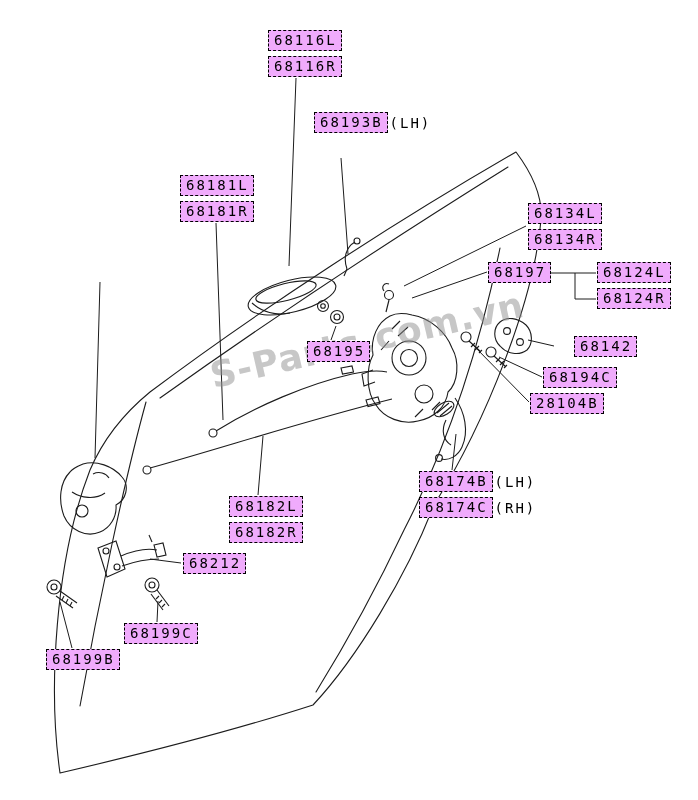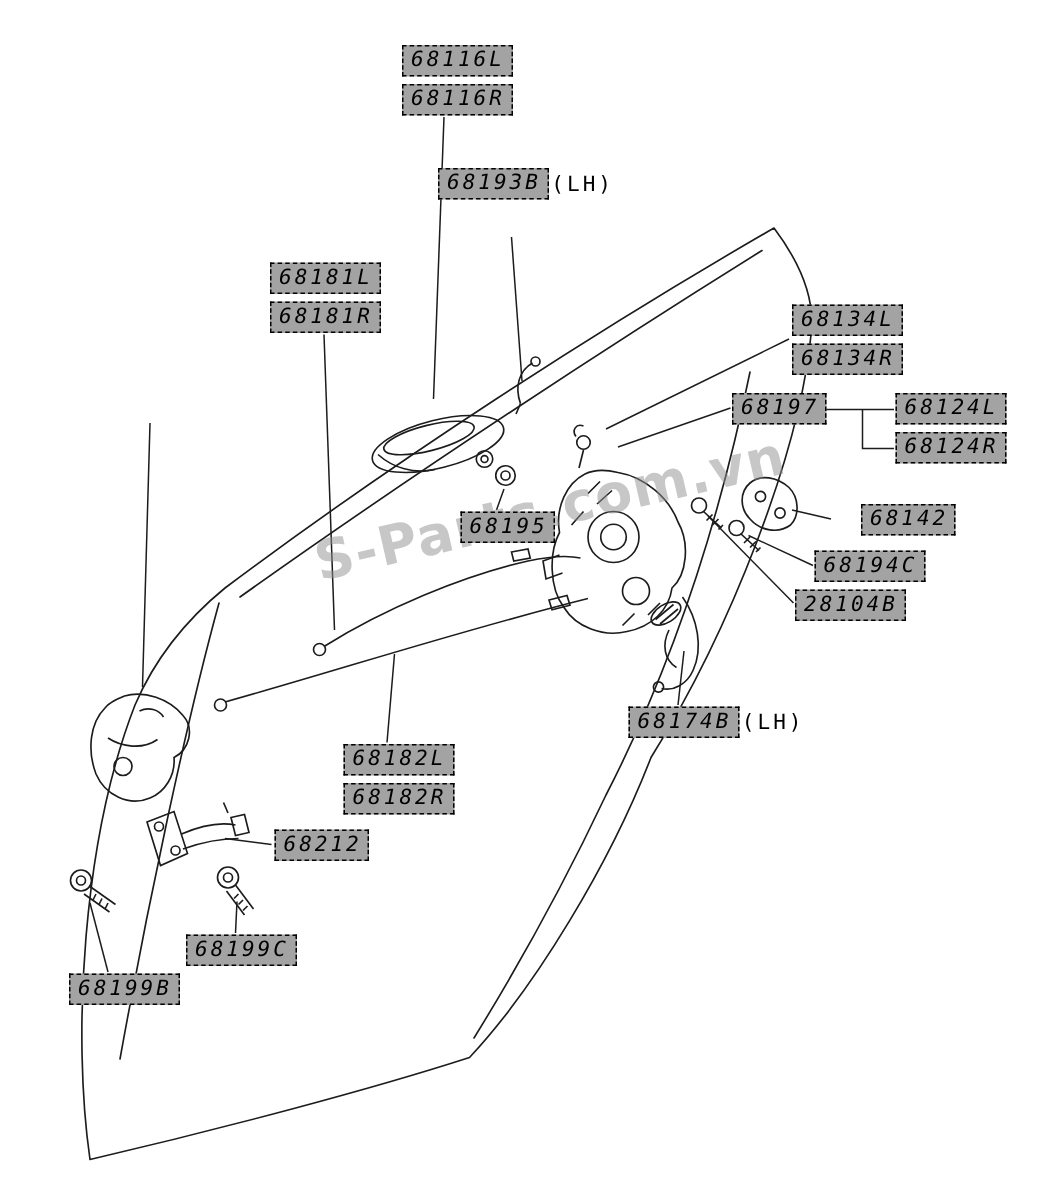--- a/index.html
+++ b/index.html
@@ -34,23 +34,22 @@
     white-space: nowrap;
     font-size: 14px;
     letter-spacing: 2px;
     line-height: 1;
     color: #000;
   }
   .pbox {
     display: inline-block;
     border: 1.4px dashed #000;
     padding: 2px 4px 3px 5px;
-    background: #a3a3a3;
+    background: #f0abfc;
     cursor: pointer;
-    font-style: italic;
   }
   .psuffix { display: inline-block; padding: 4px 0 0 2px; vertical-align: top; }
   .pref    { display: inline-block; padding: 4px 1px 0 0; vertical-align: top; }
 </style>
 </head>
 <body>
 
 <div id="canvas">
 
   <svg id="lineart" width="698" height="800" viewBox="0 0 698 800" xmlns="http://www.w3.org/2000/svg">
@@ -168,21 +167,21 @@
       <path d="M157,622 L158,601"></path>
       <path d="M72,648 L60,602"></path>
     </g>
   </svg>
 
   <div class="watermark">S-Parts.com.vn</div>
 
   <div class="plabel" style="left:268px;top:30px"><span class="pbox">68116L</span></div>
   <div class="plabel" style="left:268px;top:56px"><span class="pbox">68116R</span></div>
 
-  <div class="plabel" style="left:292px;top:112px"><span class="pbox">68193B</span><span class="psuffix">(LH)</span></div>
+  <div class="plabel" style="left:314px;top:112px"><span class="pbox">68193B</span><span class="psuffix">(LH)</span></div>
 
   <div class="plabel" style="left:180px;top:175px"><span class="pbox">68181L</span></div>
   <div class="plabel" style="left:180px;top:201px"><span class="pbox">68181R</span></div>
 
   <div class="plabel" style="left:528px;top:203px"><span class="pbox">68134L</span></div>
   <div class="plabel" style="left:528px;top:229px"><span class="pbox">68134R</span></div>
 
 
   <div class="plabel" style="left:488px;top:262px"><span class="pbox">68197</span></div>
 
@@ -190,20 +189,21 @@
   <div class="plabel" style="left:597px;top:288px"><span class="pbox">68124R</span></div>
 
   <div class="plabel" style="left:574px;top:336px"><span class="pbox">68142</span></div>
 
   <div class="plabel" style="left:307px;top:341px"><span class="pbox">68195</span></div>
 
   <div class="plabel" style="left:543px;top:367px"><span class="pbox">68194C</span></div>
   <div class="plabel" style="left:530px;top:393px"><span class="pbox">28104B</span></div>
 
   <div class="plabel" style="left:419px;top:471px"><span class="pbox">68174B</span><span class="psuffix">(LH)</span></div>
+  <div class="plabel" style="left:419px;top:497px"><span class="pbox">68174C</span><span class="psuffix">(RH)</span></div>
 
   <div class="plabel" style="left:229px;top:496px"><span class="pbox">68182L</span></div>
   <div class="plabel" style="left:229px;top:522px"><span class="pbox">68182R</span></div>
 
   <div class="plabel" style="left:183px;top:553px"><span class="pbox">68212</span></div>
 
   <div class="plabel" style="left:124px;top:623px"><span class="pbox">68199C</span></div>
   <div class="plabel" style="left:46px;top:649px"><span class="pbox">68199B</span></div>
 
 </div>

